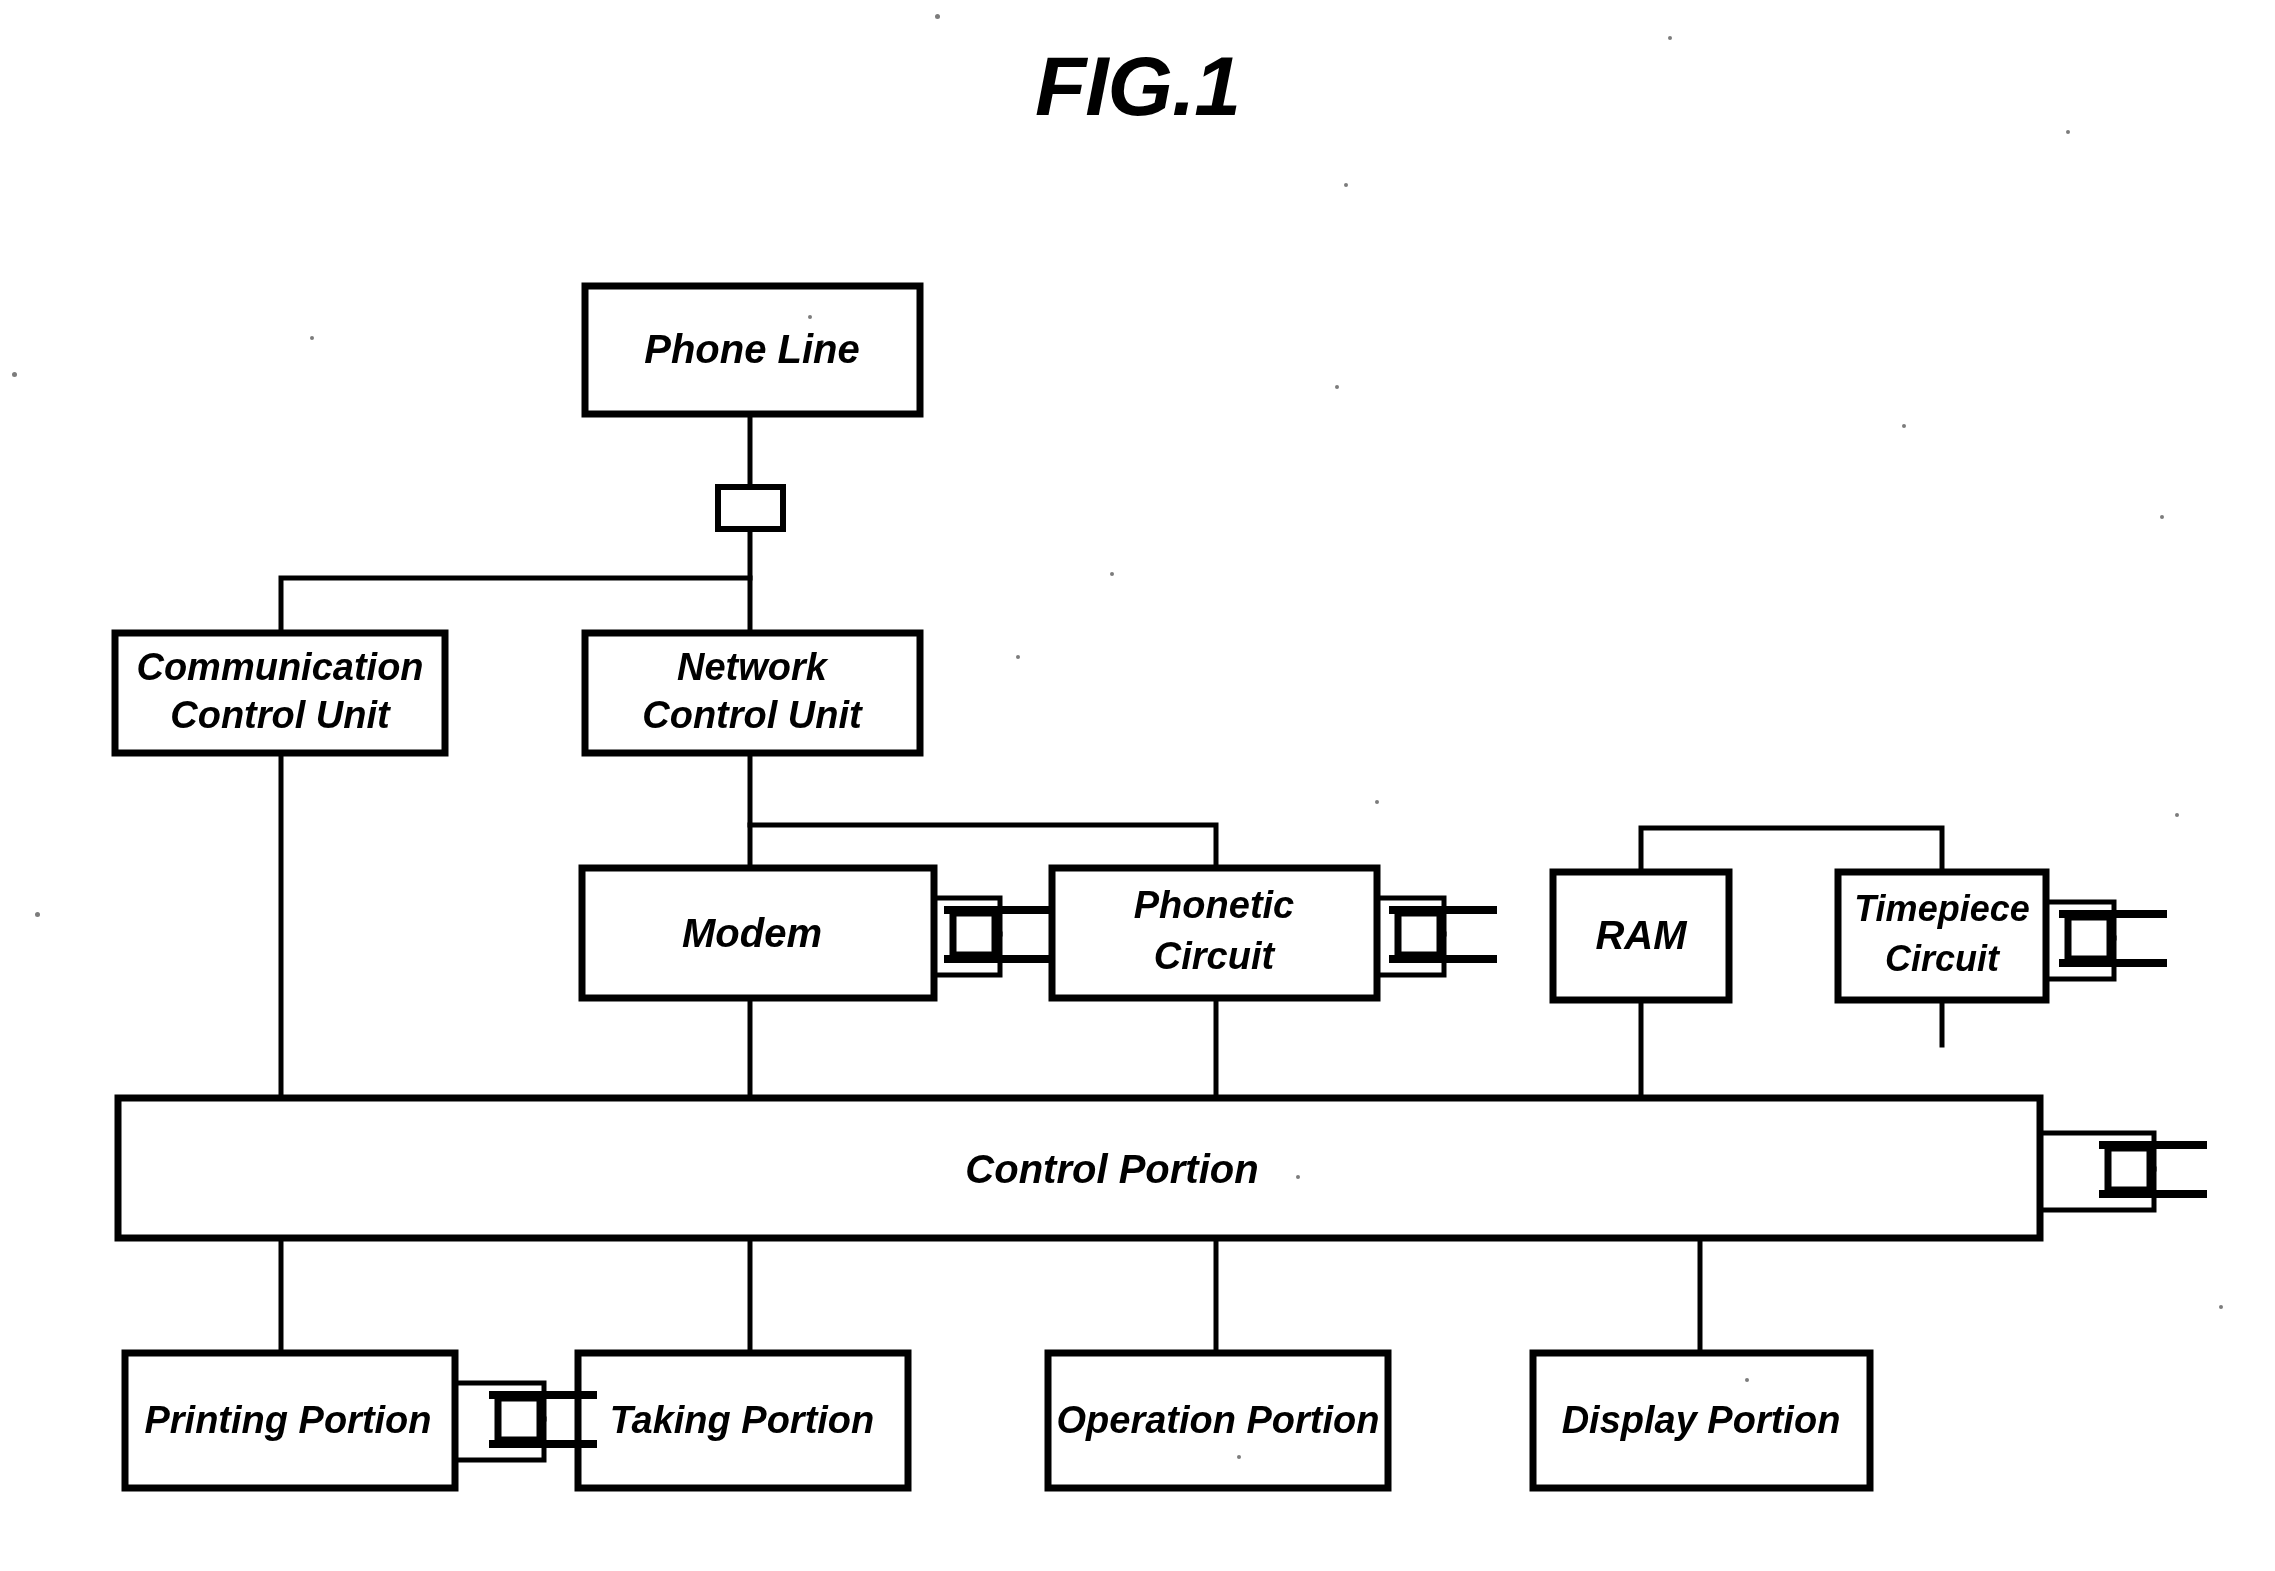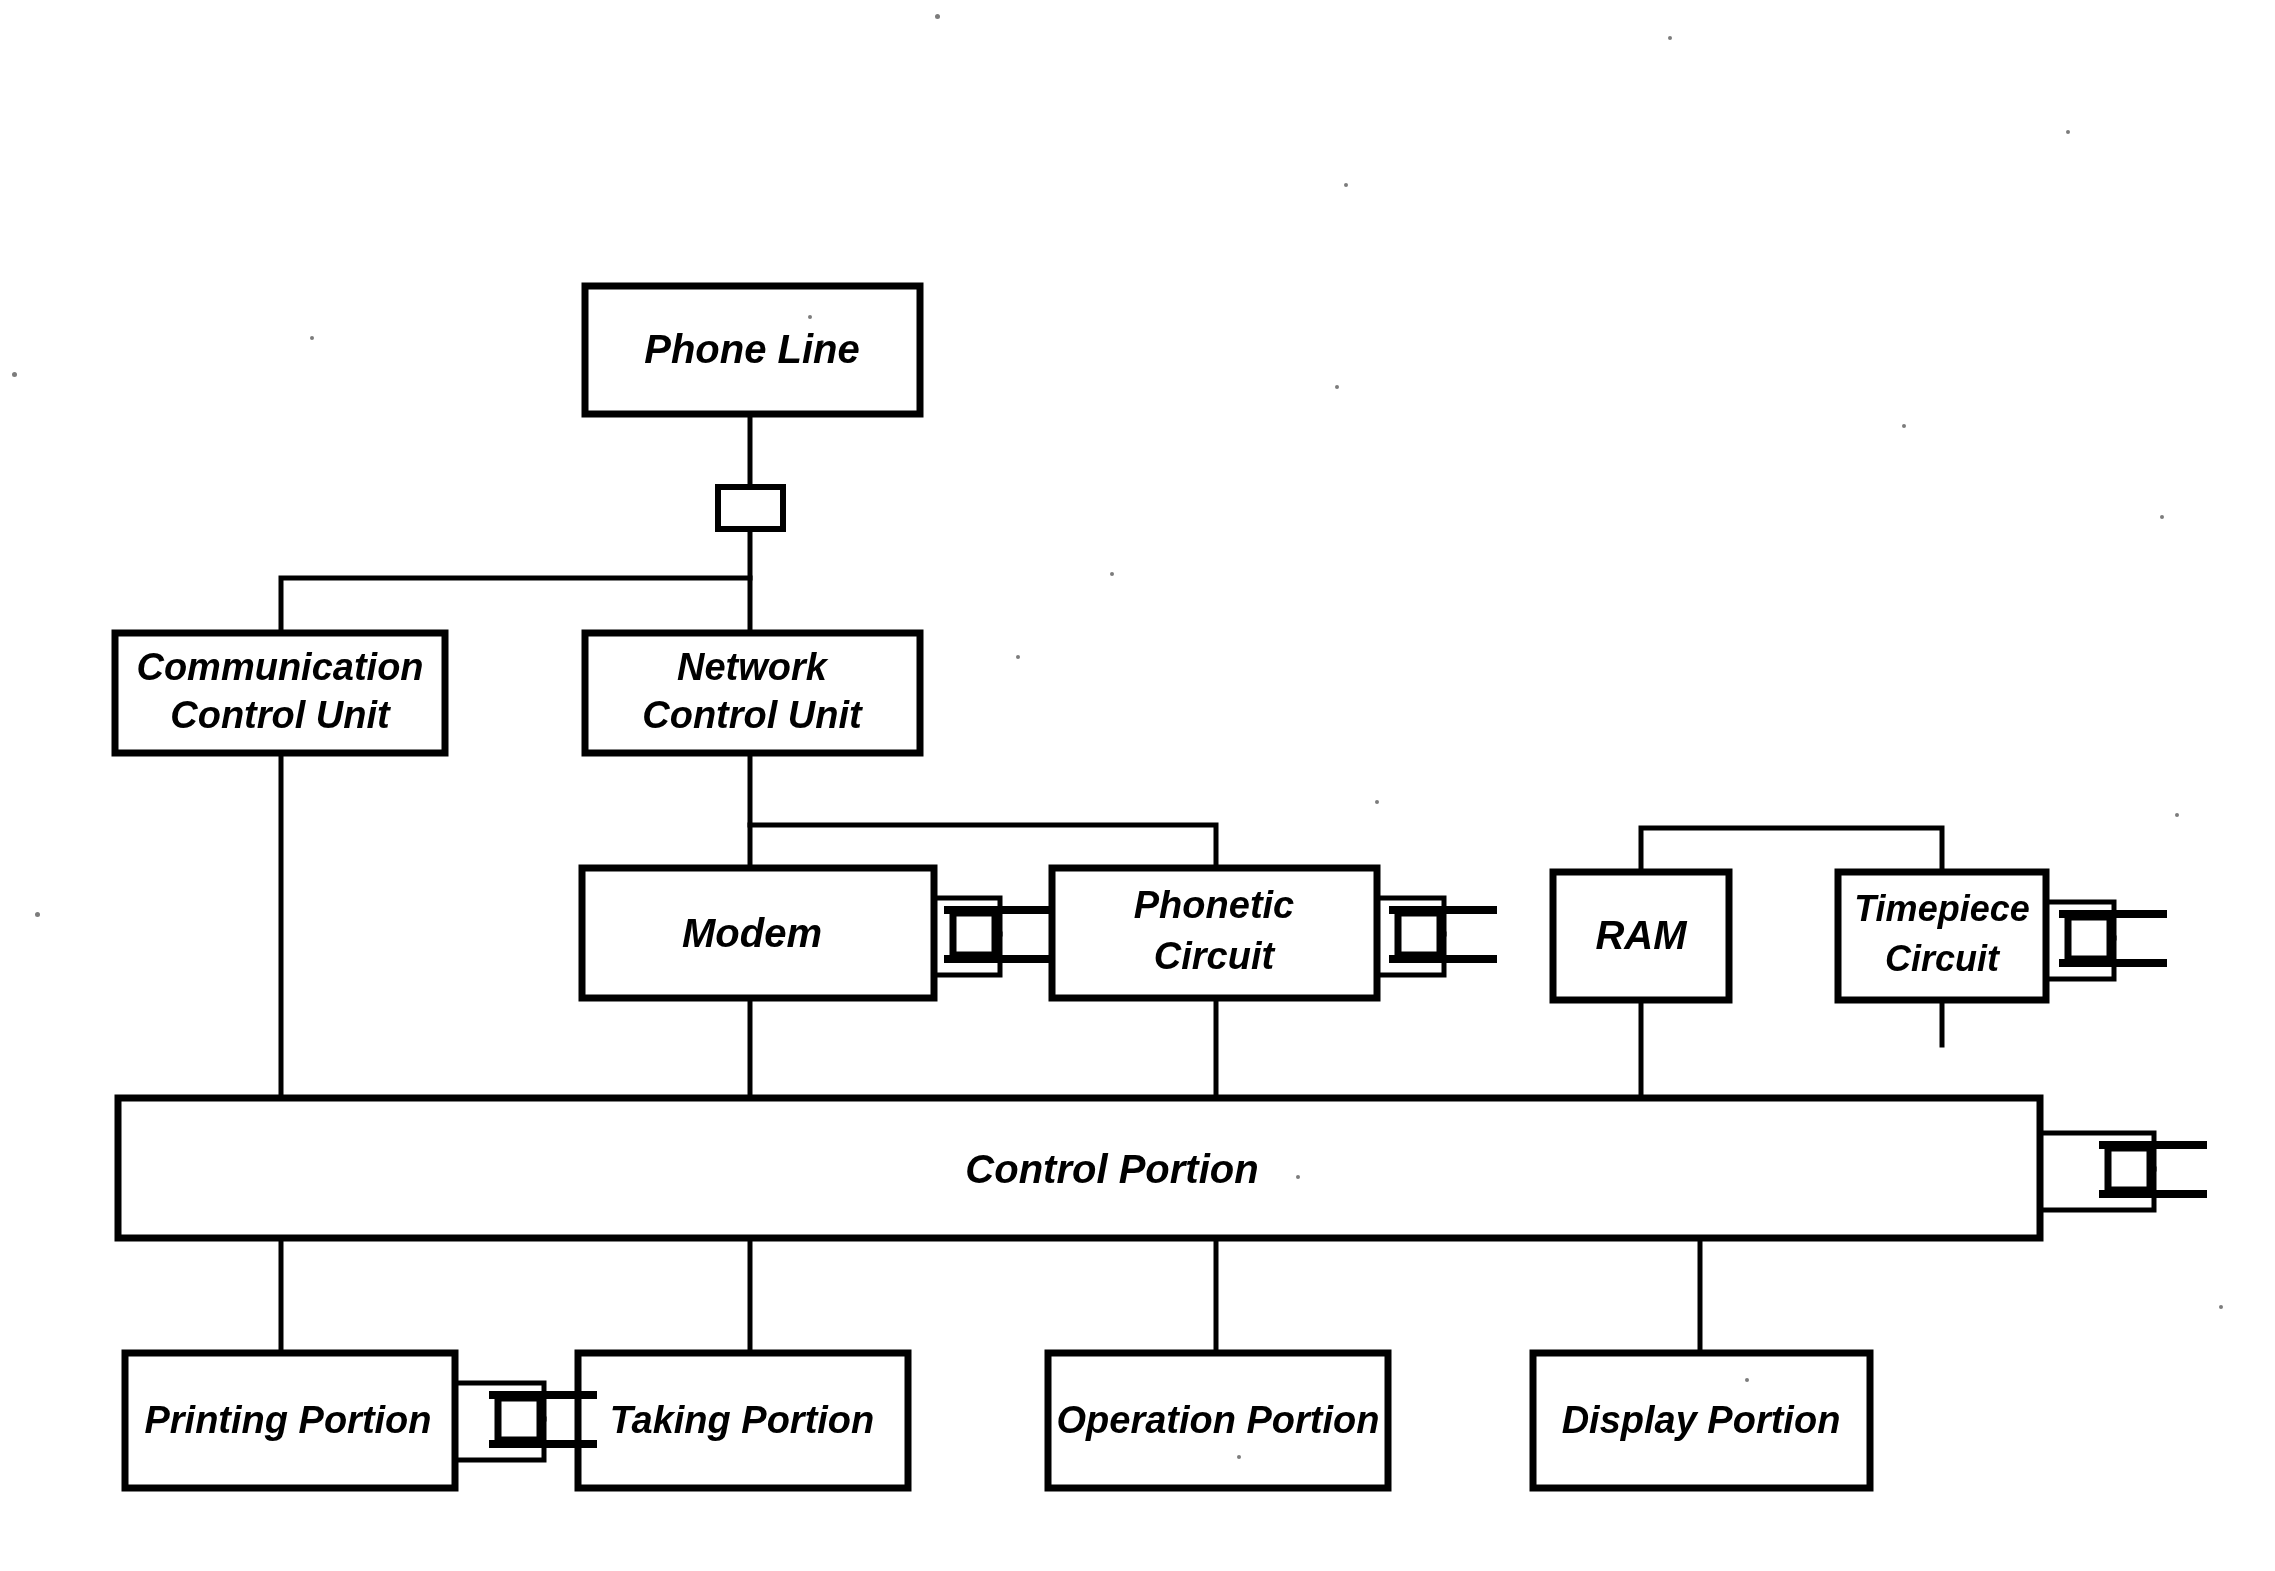--- a/index.html
+++ b/index.html
@@ -83,20 +83,21 @@
     background: #111111;
     border-radius: 50%;
     opacity: 0.55;
   }
 </style>
 </head>
 <body>
 
 <div id="figure-root">
 
+  <div class="fig-title">FIG.1</div>
 
   <svg class="diagram" viewBox="0 0 2275 1571" xmlns="http://www.w3.org/2000/svg">
 
     <g>
 
       <path class="wire" d="M 750 414 L 750 487"></path>
 
       <path class="wire" d="M 750 529 L 750 633"></path>
 
       <path class="wire" d="M 750 578 L 281 578 L 281 633"></path>

